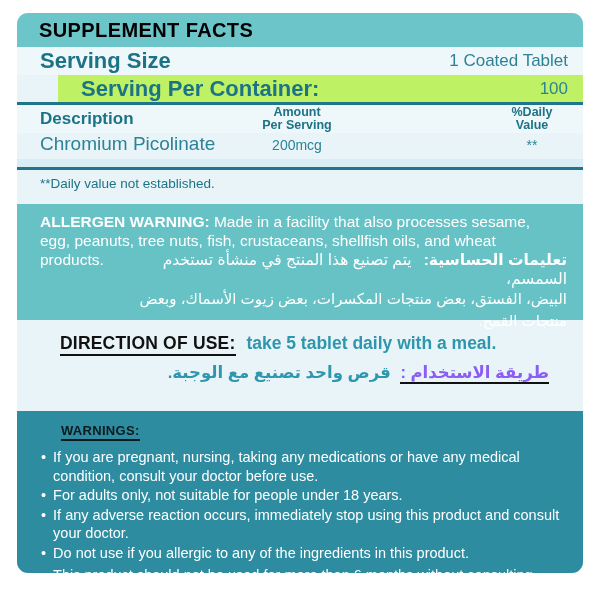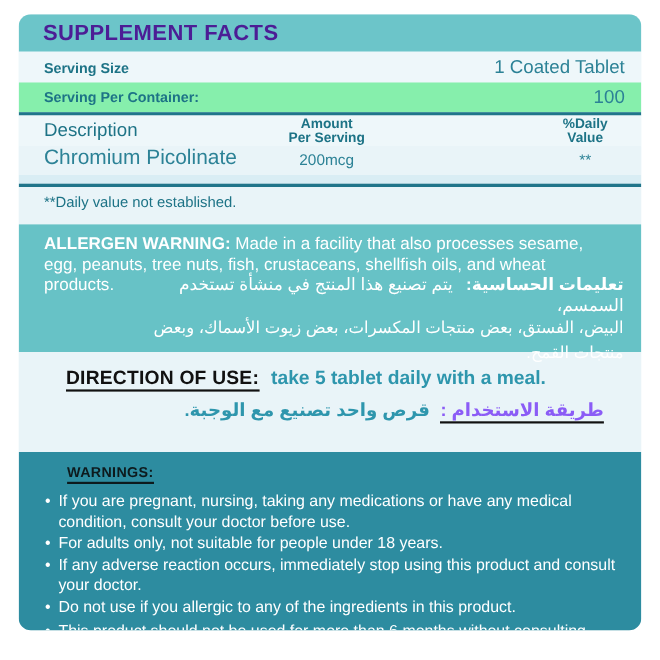--- a/index.html
+++ b/index.html
@@ -1,30 +1,30 @@
 <!DOCTYPE html>
 <html><head>
 <meta charset="utf-8">
 <style>
   html,body{margin:0;padding:0;background:#ffffff;width:600px;height:600px;
     font-family:"Liberation Sans","DejaVu Sans",sans-serif;}
   .label{position:absolute;left:17px;top:13px;width:566px;height:560px;
     background:#e9f4f8;border-radius:11px;overflow:hidden;display:flex;flex-direction:column;}
   .header-bar{height:34px;background:#6cc5c9;display:flex;align-items:center;
     padding-left:22px;flex:0 0 auto;}
-  .header-bar .title{color:#4c1d95;font-weight:bold;font-size:20px;letter-spacing:.4px;}
+  .header-bar .title{color:#000000;font-weight:bold;font-size:20px;letter-spacing:.4px;}
   .srow{display:flex;align-items:center;justify-content:space-between;
     padding:0 15px 0 23px;flex:0 0 auto;}
-  .srow .lbl{color:#1d7386;font-weight:bold;font-size:13px;}
+  .srow .lbl{color:#1d7386;font-weight:bold;font-size:22px;}
   .srow .val{color:#2c8296;font-size:17px;}
   .srow-1{height:28px;background:#eef7fa;}
-  .srow-2{height:27px;background:#86efac;}
+  .srow-2{height:27px;background:#bef264;margin-left:41px;}
   .rule{height:3px;background:#20758a;flex:0 0 auto;}
   .t-head{position:relative;height:28px;background:#eef7fa;flex:0 0 auto;}
-  .t-head .desc{position:absolute;left:23px;top:4px;color:#1d7386;font-weight:normal;font-size:17px;text-align:center;}
+  .t-head .desc{position:absolute;left:23px;top:4px;color:#1d7386;font-weight:bold;font-size:17px;text-align:center;}
   .colhead{position:absolute;top:1px;width:140px;text-align:center;color:#1d7386;
     font-weight:bold;font-size:12.5px;line-height:13px;}
   .col-amount{left:210px;}
   .col-daily{left:445px;}
   .t-row{position:relative;height:26px;background:#e9f4f8;flex:0 0 auto;}
   .t-row .desc{position:absolute;left:23px;top:0px;color:#2c8296;font-size:19px;}
   .cellc{position:absolute;top:4px;width:140px;text-align:center;color:#2c8296;font-size:14px;}
   .stripe{height:8px;background:#d9edf4;flex:0 0 auto;}
   .footnote{flex:0 0 auto;height:28px;padding:6px 0 0 23px;color:#1d7386;font-size:13.5px;}
   .allergen{flex:0 0 auto;height:108px;background:#67c2c6;color:#ffffff;

